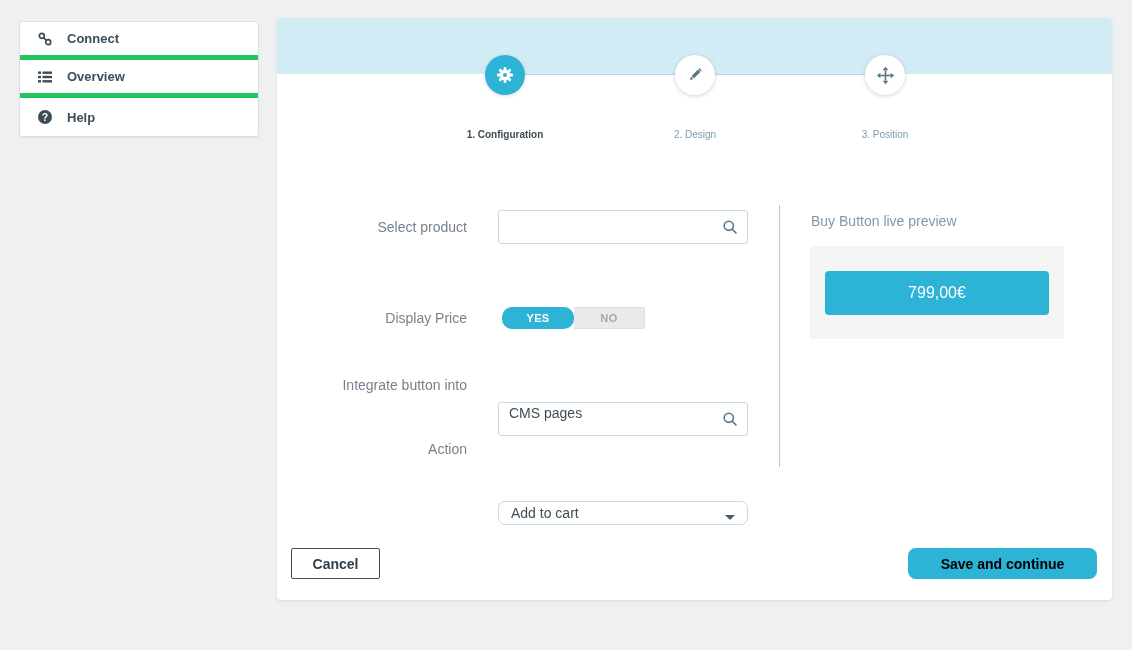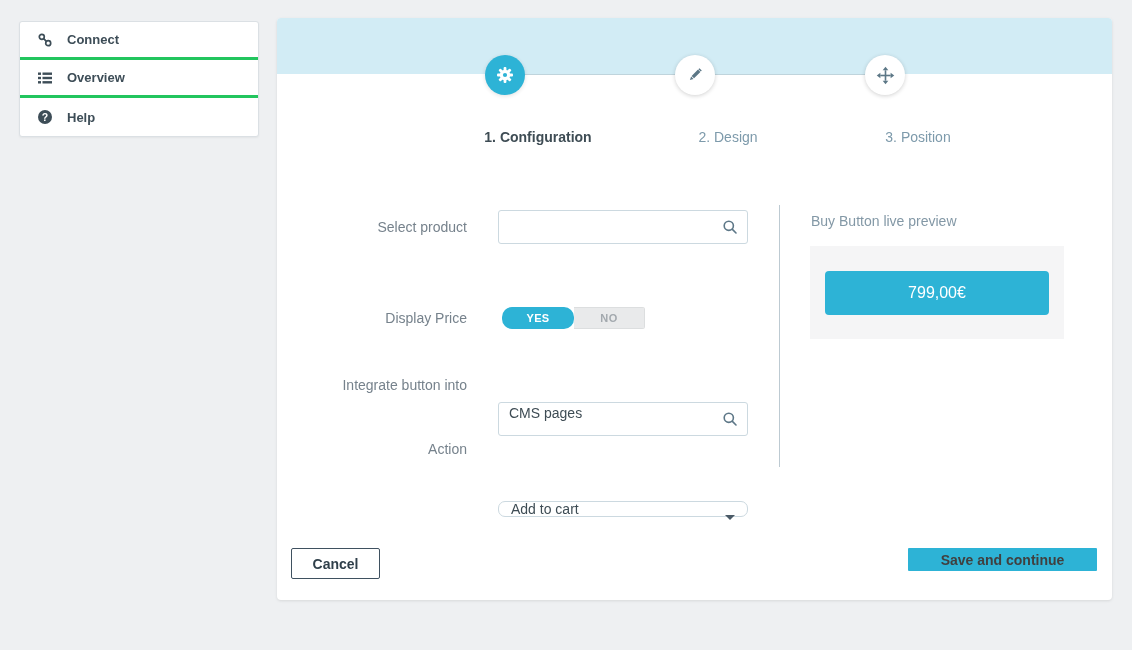--- a/index.html
+++ b/index.html
@@ -18,21 +18,21 @@
     border: 1px solid #dbe0e4;
     border-radius: 3px;
     box-shadow: 0 1px 2px rgba(0,0,0,0.05);
     overflow: hidden;
   }
   .side-item {
     height: 38px;
     display: flex; align-items: center;
     padding-left: 17px; gap: 14px;
     font-size: 13px; font-weight: 600; color: #3d4d57;
-    border-bottom: 3px solid #22c55e;
+    border-bottom: 5px solid #22c55e;
     cursor: pointer;
   }
   .side-item:last-child { border-bottom: none; }
   .side-item.active { background: #2db3d6; color: #ffffff; border-bottom-color: #2db3d6; }
   .side-item svg { flex: 0 0 auto; }
 
   
   .panel {
     position: absolute; left: 277px; top: 18px; width: 835px; height: 582px;
     background: #ffffff; border-radius: 4px;
@@ -48,21 +48,21 @@
   }
   .step-circle {
     position: absolute; top: 37px; width: 40px; height: 40px; border-radius: 50%;
     background: #ffffff; box-shadow: 0 1px 4px rgba(0,0,0,0.18);
     display: flex; align-items: center; justify-content: center;
     color: #5c7786; cursor: pointer;
   }
   .step-circle.active { background: #2db3d6; color: #ffffff; box-shadow: 0 1px 4px rgba(0,0,0,0.12); }
   .step-label {
     position: absolute; top: 111px; transform: translateX(-50%);
-    font-size: 14px; color: #7d9aab; white-space: nowrap; cursor: pointer; margin-left: 33px;
+    font-size: 10px; color: #7d9aab; white-space: nowrap; cursor: pointer;
   }
   .step-label.active { color: #3e4c54; font-weight: 700; }
 
   
   .f-label {
     position: absolute; left: 0; width: 190px;
     display: flex; align-items: center; justify-content: flex-end;
     text-align: right; font-size: 14px; color: #76828c; line-height: 19px;
   }
   .f-label.narrow { left: 60px; width: 130px; }
@@ -79,21 +79,21 @@
 
   .toggle { display: flex; height: 22px; border-radius: 3px; overflow: hidden; cursor: pointer; }
   .toggle .seg {
     display: flex; align-items: center; justify-content: center;
     font-size: 11px; font-weight: 700; letter-spacing: .4px;
   }
   .toggle .seg.on  { width: 72px; background: #2db3d6; color: #ffffff; border-radius: 10px; }
   .toggle .seg.off { width: 71px; background: #e9eaeb; color: #a3a9ae; border: 1px solid #dcdedf; border-left: none; }
 
   .select-box {
-    width: 250px; height: 16px;
+    width: 250px; height: 24px;
     border: 1px solid #ccd9e0; border-radius: 7px; background: #fff;
     display: flex; align-items: center;
     padding: 0 12px; font-size: 14px; color: #3e4c54;
     position: relative; cursor: pointer;
   }
   .caret {
     position: absolute; right: 12px; top: 13px;
     width: 0; height: 0;
     border-left: 5px solid transparent; border-right: 5px solid transparent;
     border-top: 5px solid #4a5a66;
@@ -112,24 +112,24 @@
   }
 
   
   .btn-cancel {
     position: absolute; left: 14px; top: 530px; width: 89px; height: 31px;
     background: #ffffff; border: 1px solid #3f5160; border-radius: 2px;
     font-family: "Liberation Sans", sans-serif;
     font-size: 14px; font-weight: 600; color: #2f3f4a; cursor: pointer;
   }
   .btn-save {
-    position: absolute; left: 631px; top: 530px; width: 189px; height: 23px;
-    background: #2db3d6; border: none; border-radius: 1px;
-    font-family: "Liberation Sans", sans-serif;
-    font-size: 14px; font-weight: 600; color: #404040; cursor: pointer;
+    position: absolute; left: 631px; top: 530px; width: 189px; height: 31px;
+    background: #2db3d6; border: none; border-radius: 8px;
+    font-family: "Liberation Sans", sans-serif;
+    font-size: 14px; font-weight: 600; color: #000000; cursor: pointer;
   }
 </style>
 </head>
 <body>
 
 <nav class="sidebar">
   <div class="side-item">
     <svg width="16" height="16" viewBox="0 0 16 16">
       <g stroke="currentColor" fill="none" stroke-width="1.7">
         <circle cx="4.8" cy="4.8" r="2.5"></circle>

